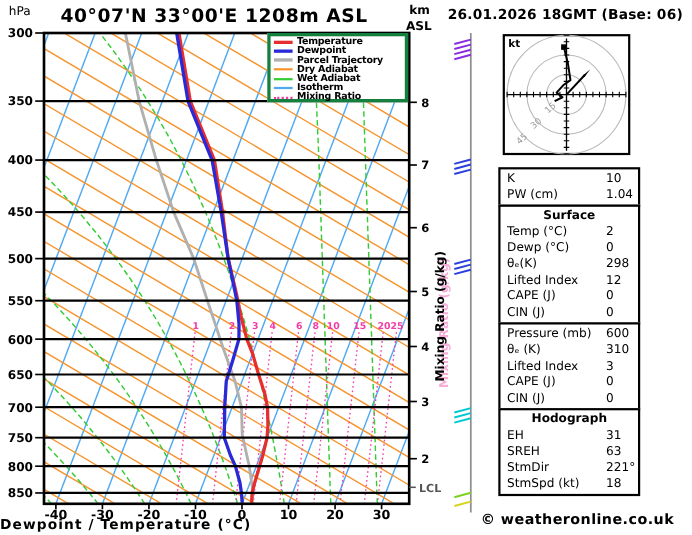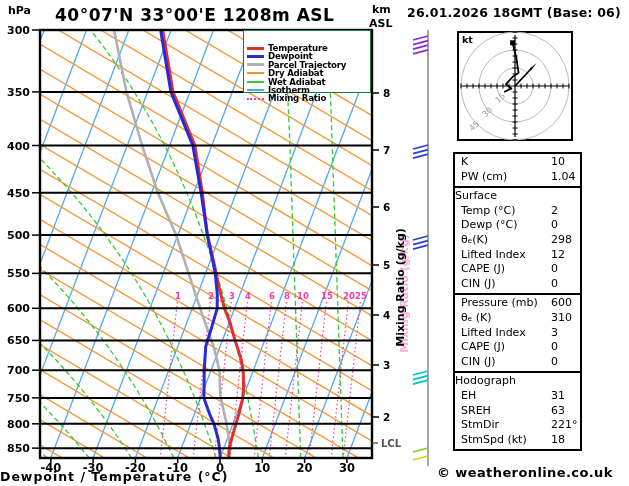--- a/index.html
+++ b/index.html
@@ -1,42 +1,42 @@
 <!DOCTYPE html>
 <html><head>
 <meta charset="utf-8">
 <style>
   html,body{margin:0;padding:0;background:#fff;}
   #stage{position:relative;width:629px;height:486px;background:#fff;overflow:hidden;
          font-family:"DejaVu Sans",sans-serif;color:#000;}
   .abs{position:absolute;}
   #main-title{left:55px;top:5px;font-size:17px;font-weight:bold;letter-spacing:.5px;}
-  #hpa-label{left:8px;top:4px;font-size:11px;font-weight:bold;}
+  #hpa-label{left:8px;top:4px;font-size:11px;font-weight:normal;}
   #km-label{left:372px;top:3px;font-size:11px;font-weight:bold;}
   #asl-label{left:369px;top:17px;font-size:11px;font-weight:bold;}
   #date-title{left:407px;top:5px;font-size:12.5px;font-weight:bold;letter-spacing:.2px;}
   #x-axis-title{left:0;top:469px;width:420px;text-align:left;font-size:12.5px;font-weight:bold;letter-spacing:1px;}
   #watermark{left:437px;top:465px;font-size:13px;font-weight:bold;letter-spacing:.4px;}
   #mix-axis-shadow{left:352px;top:115px;width:370px;transform:rotate(-90deg);transform-origin:center;
       text-align:center;font-size:11px;font-weight:bold;color:#f6aed8;left:224px;top:287px;width:360px;}
   #mix-axis{left:220px;top:281px;width:360px;transform:rotate(-90deg);transform-origin:center;
       text-align:center;font-size:11px;font-weight:bold;}
   
-  #legend{left:243px;top:30px;width:128px;height:63px;background:#fff;border:1px solid #15803d;
-          box-sizing:border-box;z-index:5;padding-top:13px;}
+  #legend{left:243px;top:30px;width:128px;height:63px;background:#fff;border:3px solid #15803d;
+          box-sizing:border-box;z-index:5;padding-top:1px;}
   .lg-row{display:flex;align-items:center;height:8.4px;line-height:8.4px;}
   .lg-sw{display:inline-block;width:17px;margin:0 4px 0 3px;flex:0 0 17px;}
   .lg-tx{font-size:8.6px;font-weight:bold;white-space:nowrap;letter-spacing:-0.2px;}
   
   #panel{left:453px;top:152px;width:129px;z-index:5;}
   .pbox{border:2px solid #000;background:#fff;box-sizing:border-box;margin-top:-2px;padding:1px 0 2px 0;}
   .pbox:first-child{margin-top:0;}
   .prow{position:relative;height:14.6px;line-height:14.6px;font-size:11px;padding-left:6px;white-space:nowrap;}
   .prow .val{position:absolute;left:96px;top:0;}
-  .ptitle{height:14.6px;line-height:14.6px;font-size:11px;}
+  .ptitle{height:14.6px;line-height:14.6px;font-size:11px;text-align:center;font-weight:bold;}
   svg{position:absolute;left:0;top:0;}
 </style>
 </head>
 <body>
 
 <div id="stage">
   <svg id="chart-svg" width="629" height="486">
       <defs>
         <clipPath id="plotclip">
           <rect x="41" y="31" width="330" height="426"></rect>

